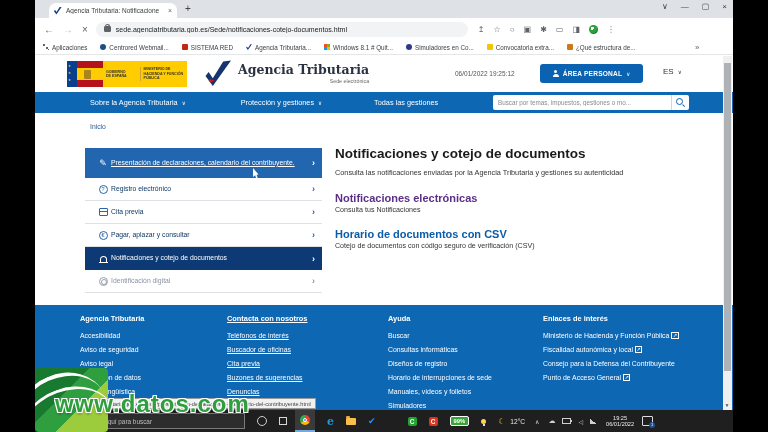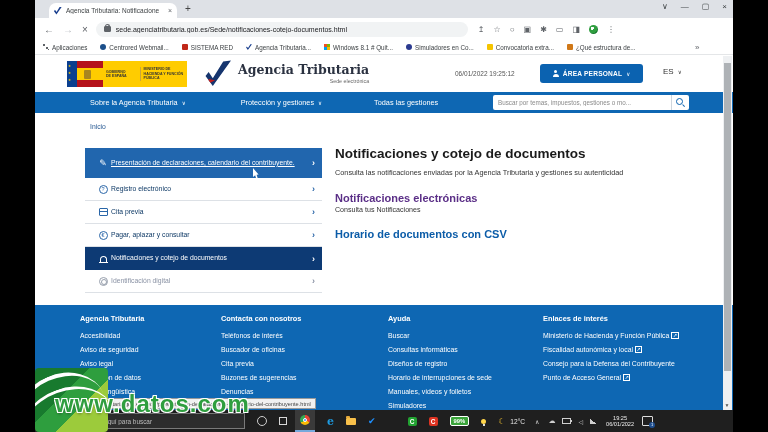--- a/index.html
+++ b/index.html
@@ -103,21 +103,21 @@
   .h1{font-size:13.5px;font-weight:bold;color:#1a1a1a;}
   .intro{margin-top:7px;font-size:7.3px;color:#333;width:352px;line-height:9.5px;}
   .linkblock{margin-top:14px;}
   .lb-title{font-size:11px;font-weight:bold;}
   .lb-purple{color:#5b2f87;}
   .lb-blue{color:#0b5ca8;}
   .lb-desc{font-size:7.1px;color:#333;margin-top:2px;}
   
   .footer{position:absolute;left:0;top:305px;width:698px;height:105px;background:#0e67b3;overflow:hidden;}
   .fcol{position:absolute;top:9px;color:#fff;}
-  .fc1{left:45px;width:140px;} .fc2{left:186px;width:145px;} .fc3{left:353px;width:148px;} .fc4{left:508px;width:155px;}
+  .fc1{left:45px;width:140px;} .fc2{left:192px;width:145px;text-decoration:underline;} .fc3{left:353px;width:148px;} .fc4{left:508px;width:155px;}
   .fcol-title{font-size:7.4px;font-weight:bold;margin-bottom:9px;}
   .f-link{font-size:6.9px;margin-bottom:5.5px;line-height:8.5px;}
   .ext{font-size:5px;border:0.8px solid #fff;padding:0 0.5px;margin-left:2px;line-height:5px;display:inline-block;transform:translateY(-1px);}
   
   .scrollbar{position:absolute;left:688px;top:56px;width:9px;height:354px;background:#eef0f2;}
   .sb-thumb{position:absolute;left:1px;top:7px;width:7px;height:308px;background:#aeb2b6;}
   .sb-down{position:absolute;left:1.5px;bottom:2px;font-size:5px;color:#555;}
   
   .taskbar{position:absolute;left:0;top:410px;width:698px;height:22px;background:#1f1f1f;display:flex;align-items:center;z-index:6;}
   .tb-search{margin-left:38px;width:172px;height:16px;background:#2d2d2d;border:1px solid #7a7a7a;box-sizing:border-box;
@@ -344,20 +344,21 @@
 
   <div class="main-col">
     <div class="h1">Notificaciones y cotejo de documentos</div>
     <div class="intro">Consulta las notificaciones enviadas por la Agencia Tributaria y gestiones su autenticidad</div>
     <div class="linkblock">
       <div class="lb-title lb-purple">Notificaciones electrónicas</div>
       <div class="lb-desc">Consulta tus Notificaciones</div>
     </div>
     <div class="linkblock">
       <div class="lb-title lb-blue">Horario de documentos con CSV</div>
+      <div class="lb-desc">Cotejo de documentos con código seguro de verificación (CSV)</div>
     </div>
   </div>
 
   <div class="footer">
     <div class="fcol fc1">
       <div class="fcol-title">Agencia Tributaria</div>
       <div>
 
       <div class="f-link"><span>Accesibilidad</span></div>
           <div class="f-link"><span>Aviso de seguridad</span></div>

